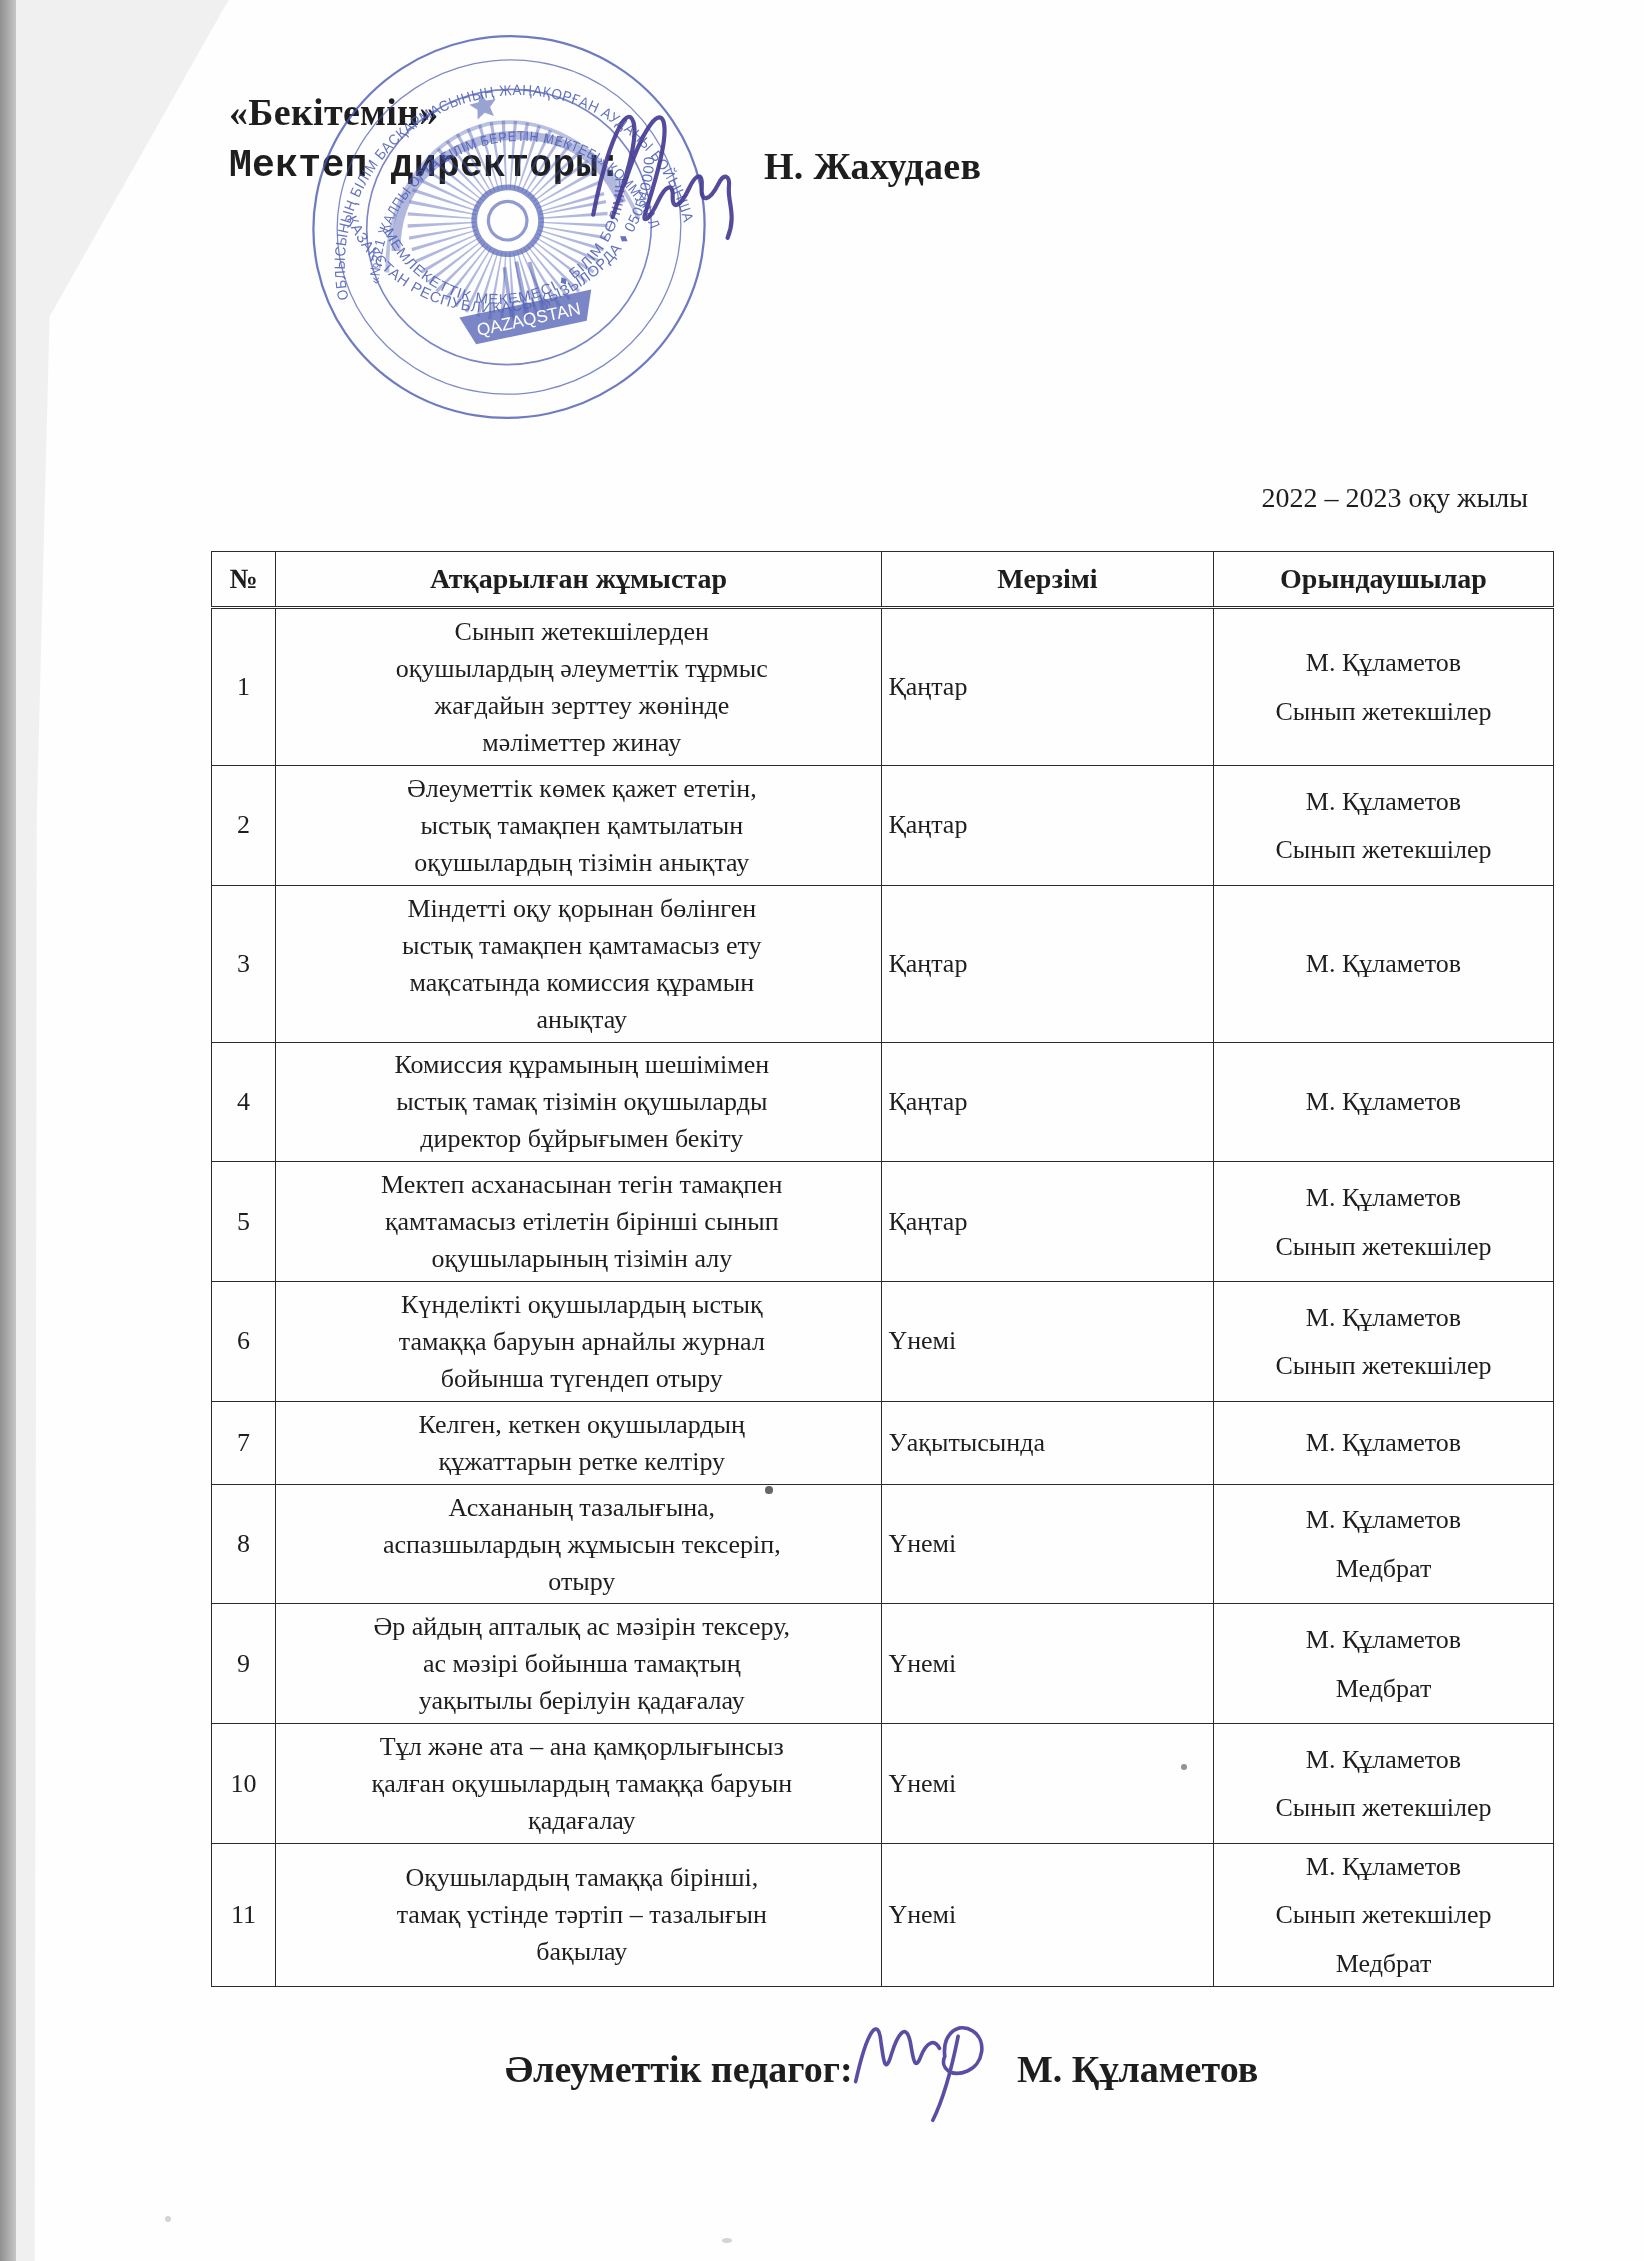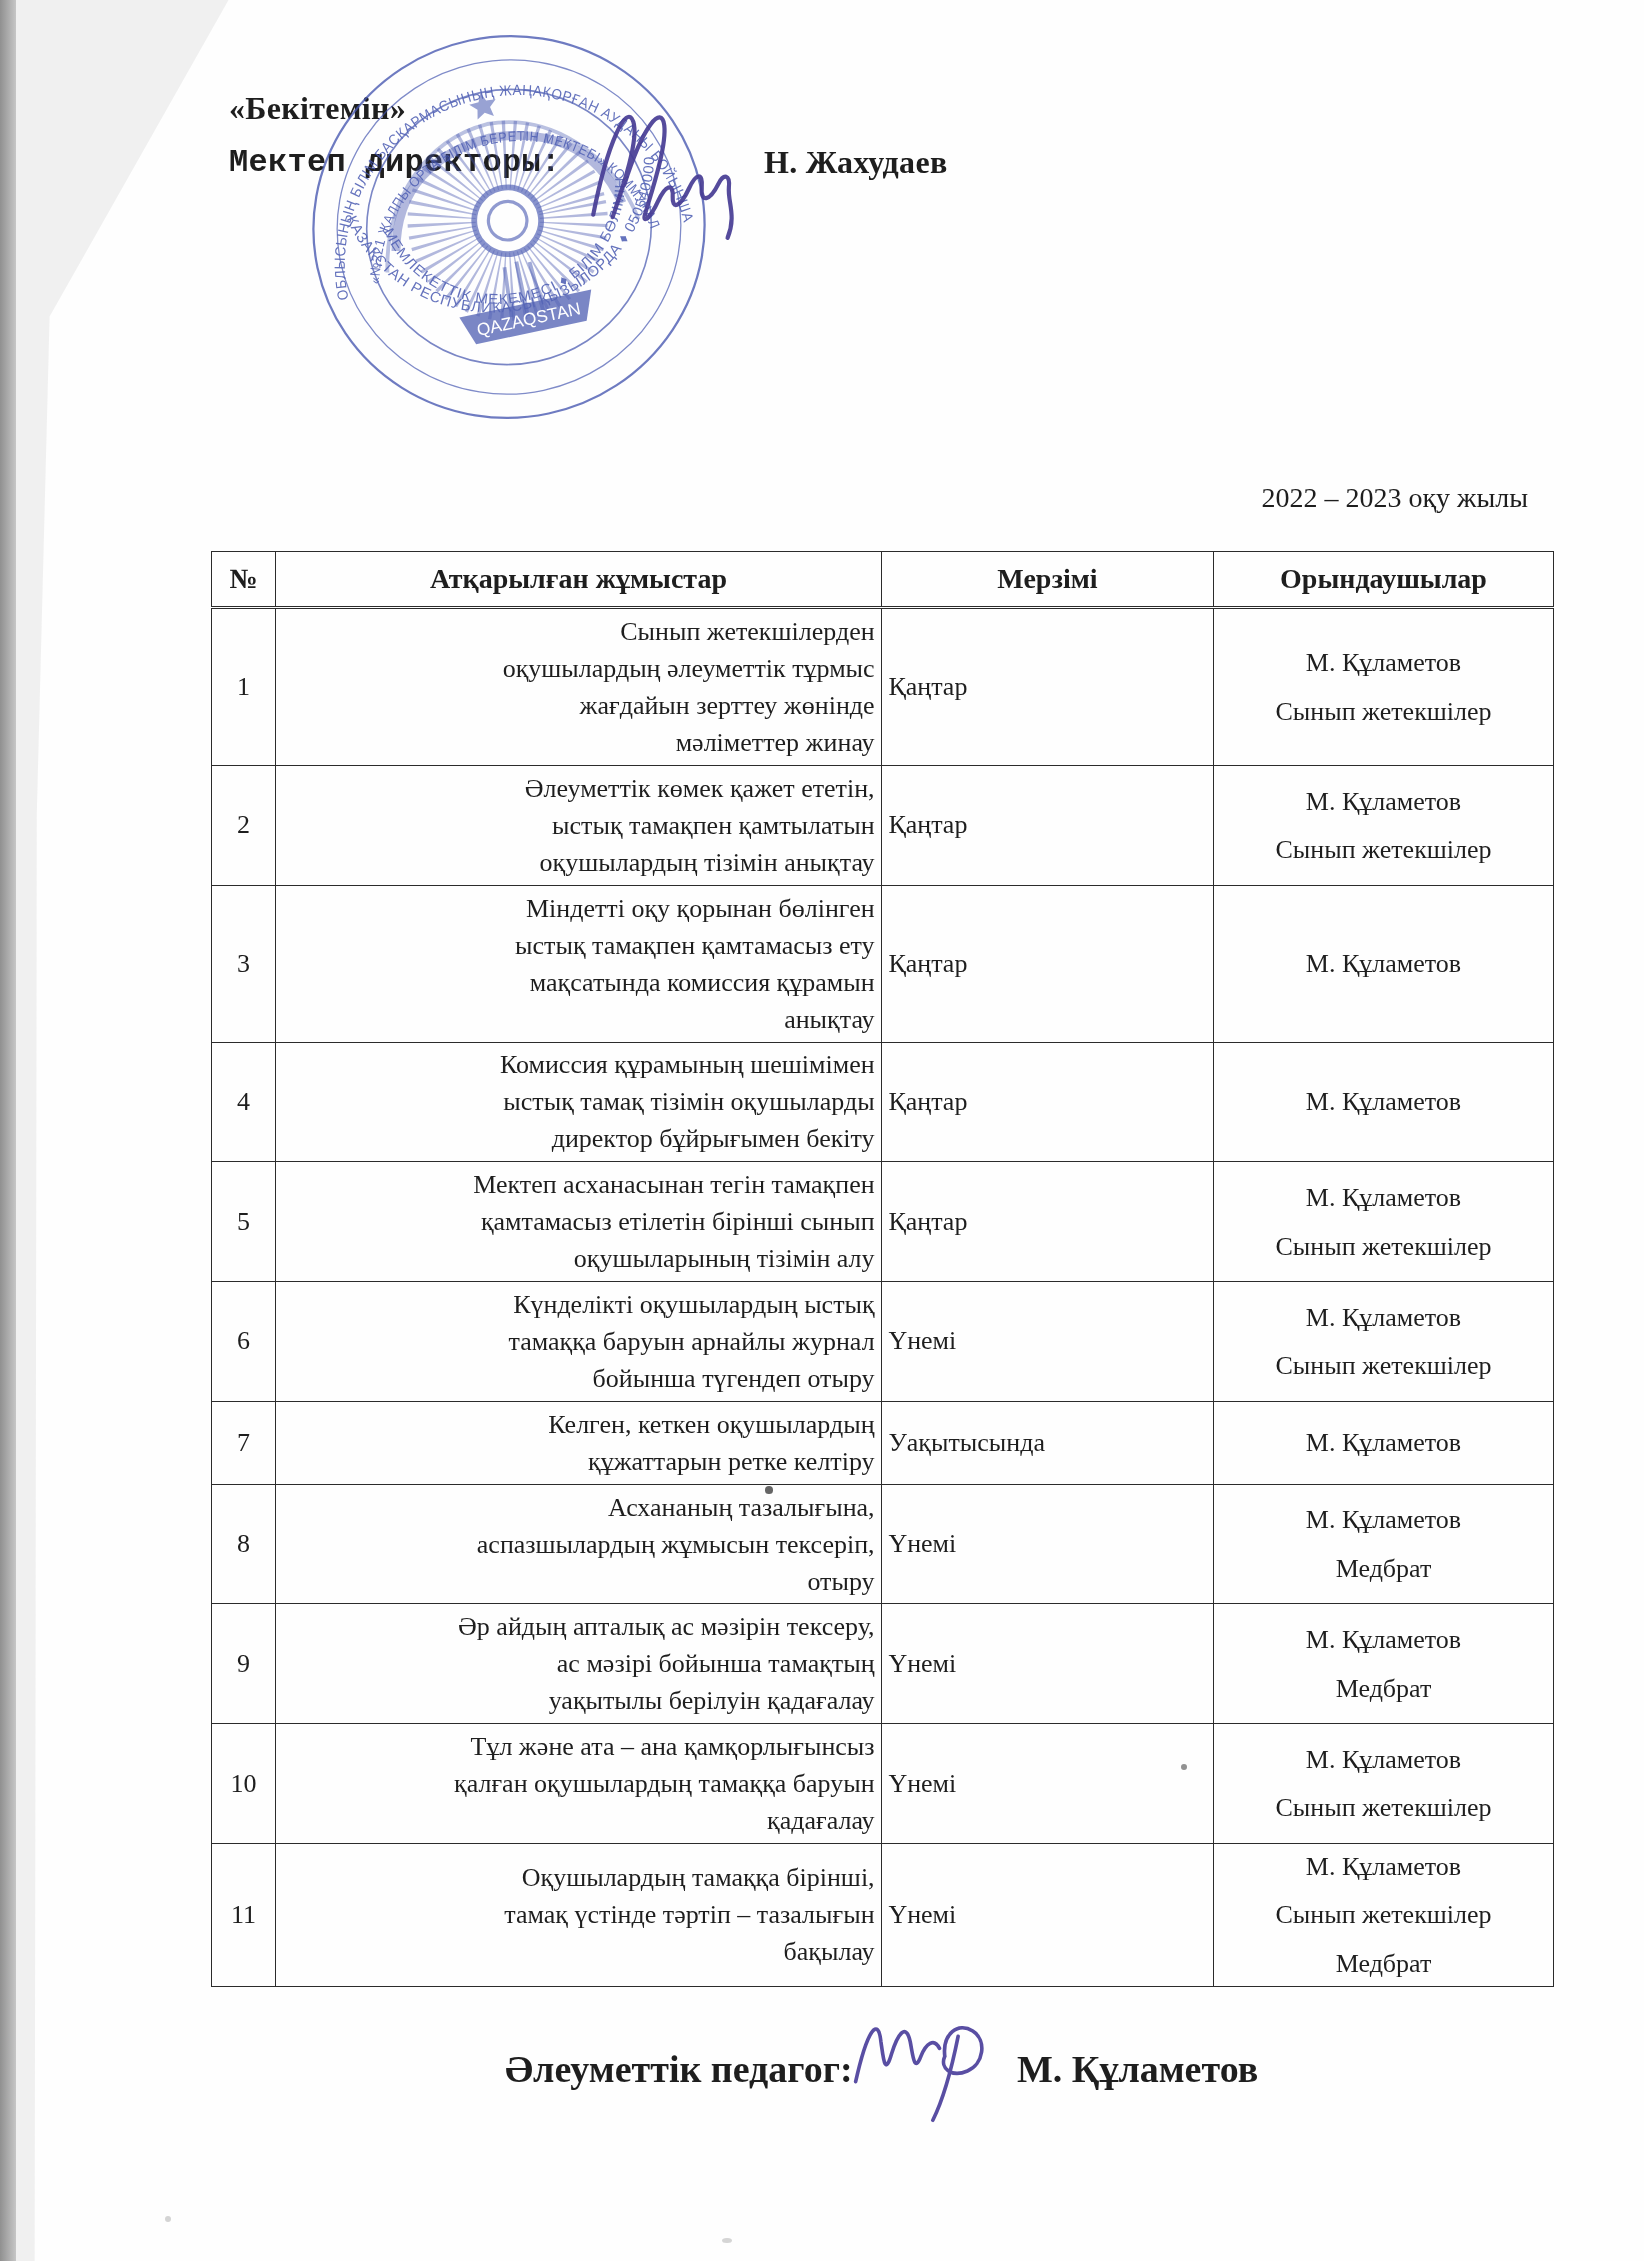--- a/index.html
+++ b/index.html
@@ -13,21 +13,21 @@
   .scan-corner{position:absolute;left:15.5px;top:0;width:213px;height:2261px;
     background:#ececec;opacity:.8;
     clip-path:polygon(0 0,100% 0,16% 14%,10% 36%,9% 100%,0 100%);}
   .speck{position:absolute;border-radius:50%;background:#4a4a4a;}
   .speck.s1{left:765px;top:1486px;width:7.7px;height:7.7px;opacity:.85;}
   .speck.s2{left:1181px;top:1764px;width:5.8px;height:5.8px;opacity:.6;}
   .speck.s3{left:722px;top:2238px;width:9.7px;height:5.2px;opacity:.3;background:#777;}
   .speck.s4{left:165px;top:2216px;width:6.4px;height:6.4px;opacity:.35;background:#888;}
 
   .approve,.director-line,.director-name{
-    position:absolute;font-weight:bold;font-size:32px;letter-spacing:0.3px;white-space:nowrap;}
+    position:absolute;font-weight:bold;font-size:38px;letter-spacing:0.3px;white-space:nowrap;}
   .approve{left:229px;top:90px;}
   .director-line{left:229px;top:144px;font-family:Liberation Mono, monospace;}
   .director-name{left:764px;top:144px;}
 
   .stamp{position:absolute;left:301px;top:28px;width:416px;height:398px;
     opacity:.92;filter:blur(0.3px);}
   .sig1{position:absolute;left:581px;top:88px;width:195px;height:155px;}
   .sig2{position:absolute;left:845px;top:1996px;width:173px;height:134px;}
 
   .doc-title{position:absolute;left:161px;top:311px;width:1322px;
@@ -40,21 +40,21 @@
     font-size:26px;color:#1e1e1e;}
   .doc-table col.c-no{width:64px;}
   .doc-table col.c-task{width:606px;}
   .doc-table col.c-term{width:332px;}
   .doc-table col.c-exec{width:340px;}
   .doc-table th,.doc-table td{border:1.9px solid #2b2b2b;vertical-align:middle;}
   .doc-table th{font-size:28px;font-weight:bold;height:49px;padding:2.6px 3.9px;text-align:center;}
   .doc-table thead th{border-bottom:3.9px double #2b2b2b;}
   .doc-table td{padding:3.9px 6.4px;}
   td.no-cell{text-align:center;}
-  td.task-cell{white-space:pre-line;line-height:37px;padding-left:13px;text-align:right;}
+  td.task-cell{white-space:pre-line;line-height:37px;padding-left:13px;text-align:center;}
   td.term-cell{}
   td.exec-cell{text-align:center;}
   .exec-stack{display:flex;flex-direction:column;gap:11.6px;line-height:37px;}
 
   .footer-role,.footer-name{position:absolute;font-weight:bold;font-size:38px;white-space:nowrap;}
   .footer-role{left:505px;top:2047px;}
   .footer-name{left:1017px;top:2047px;}
 </style>
 </head>
 <body>

